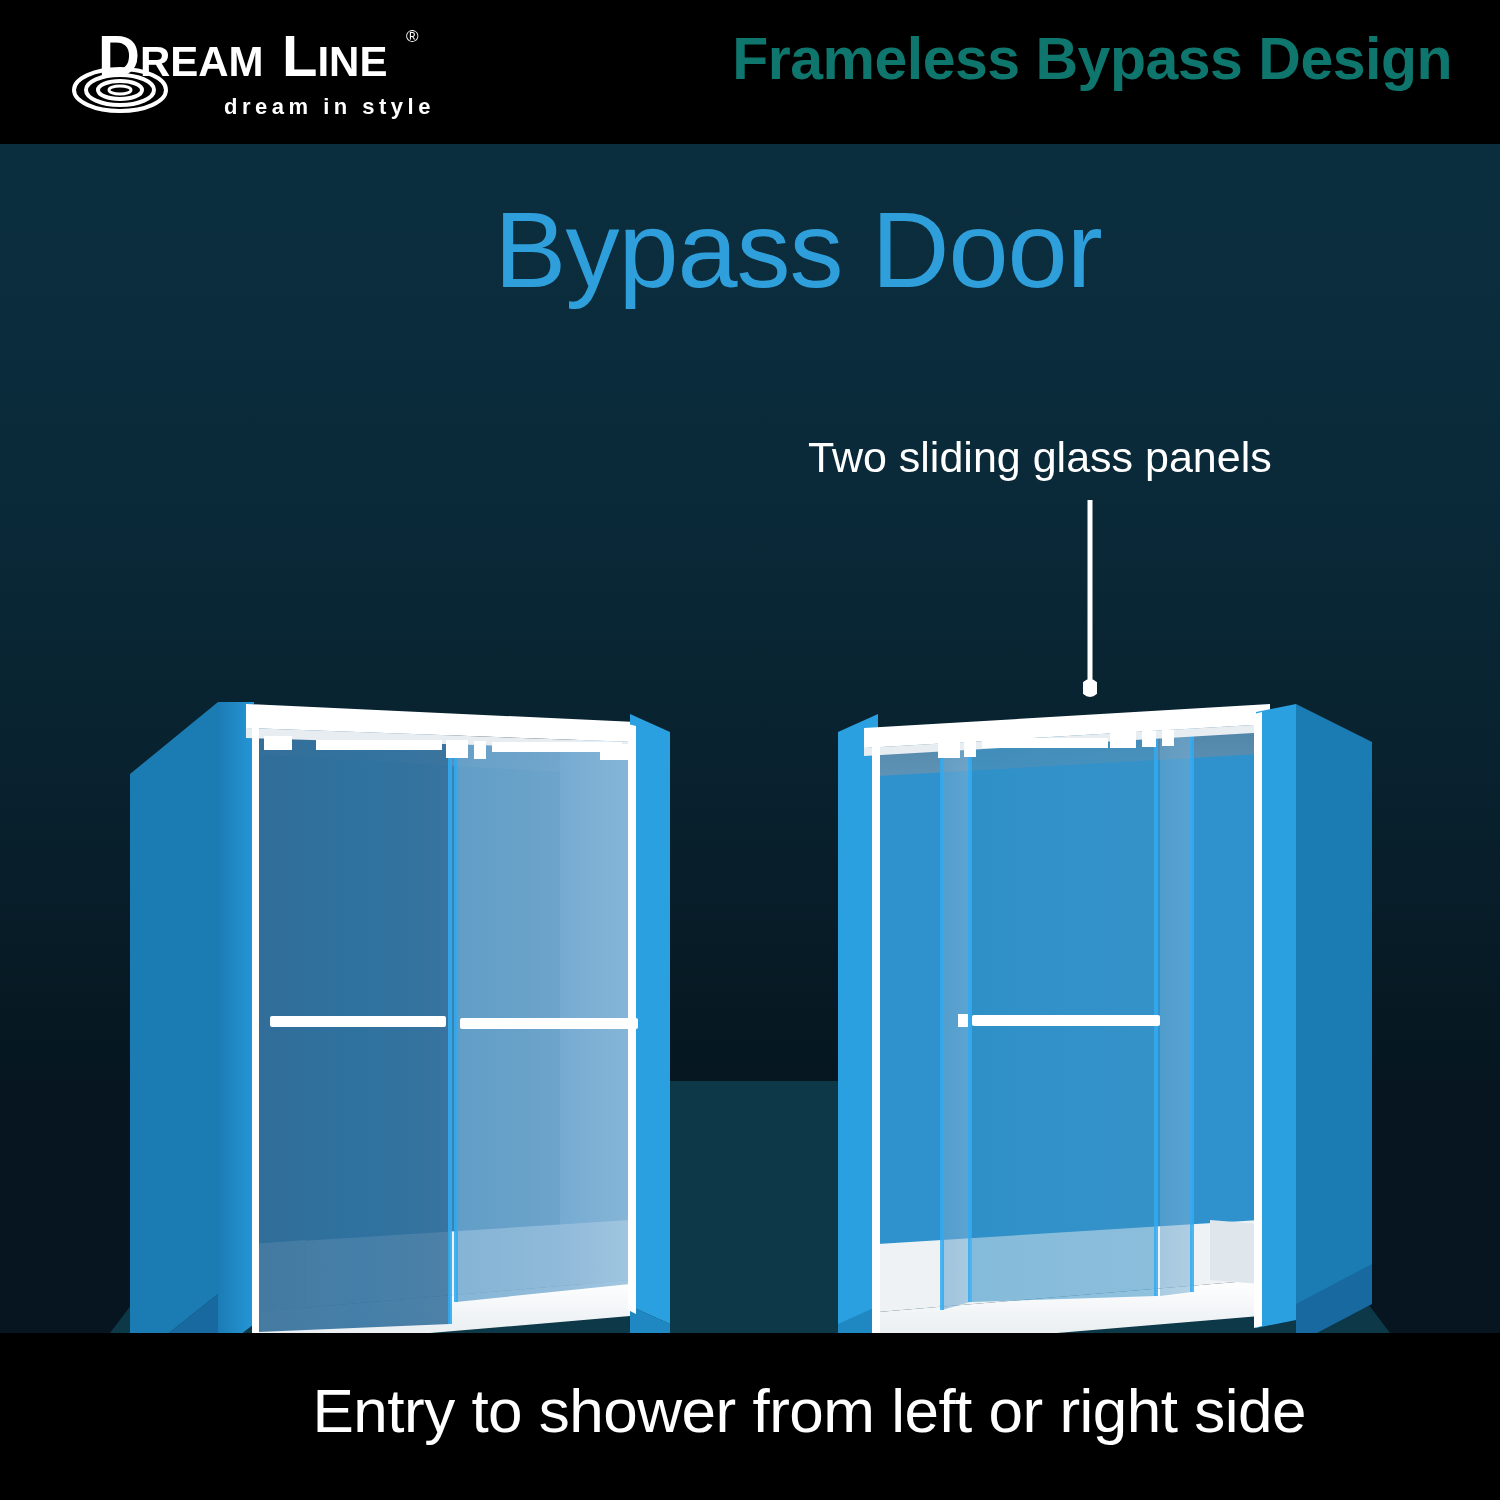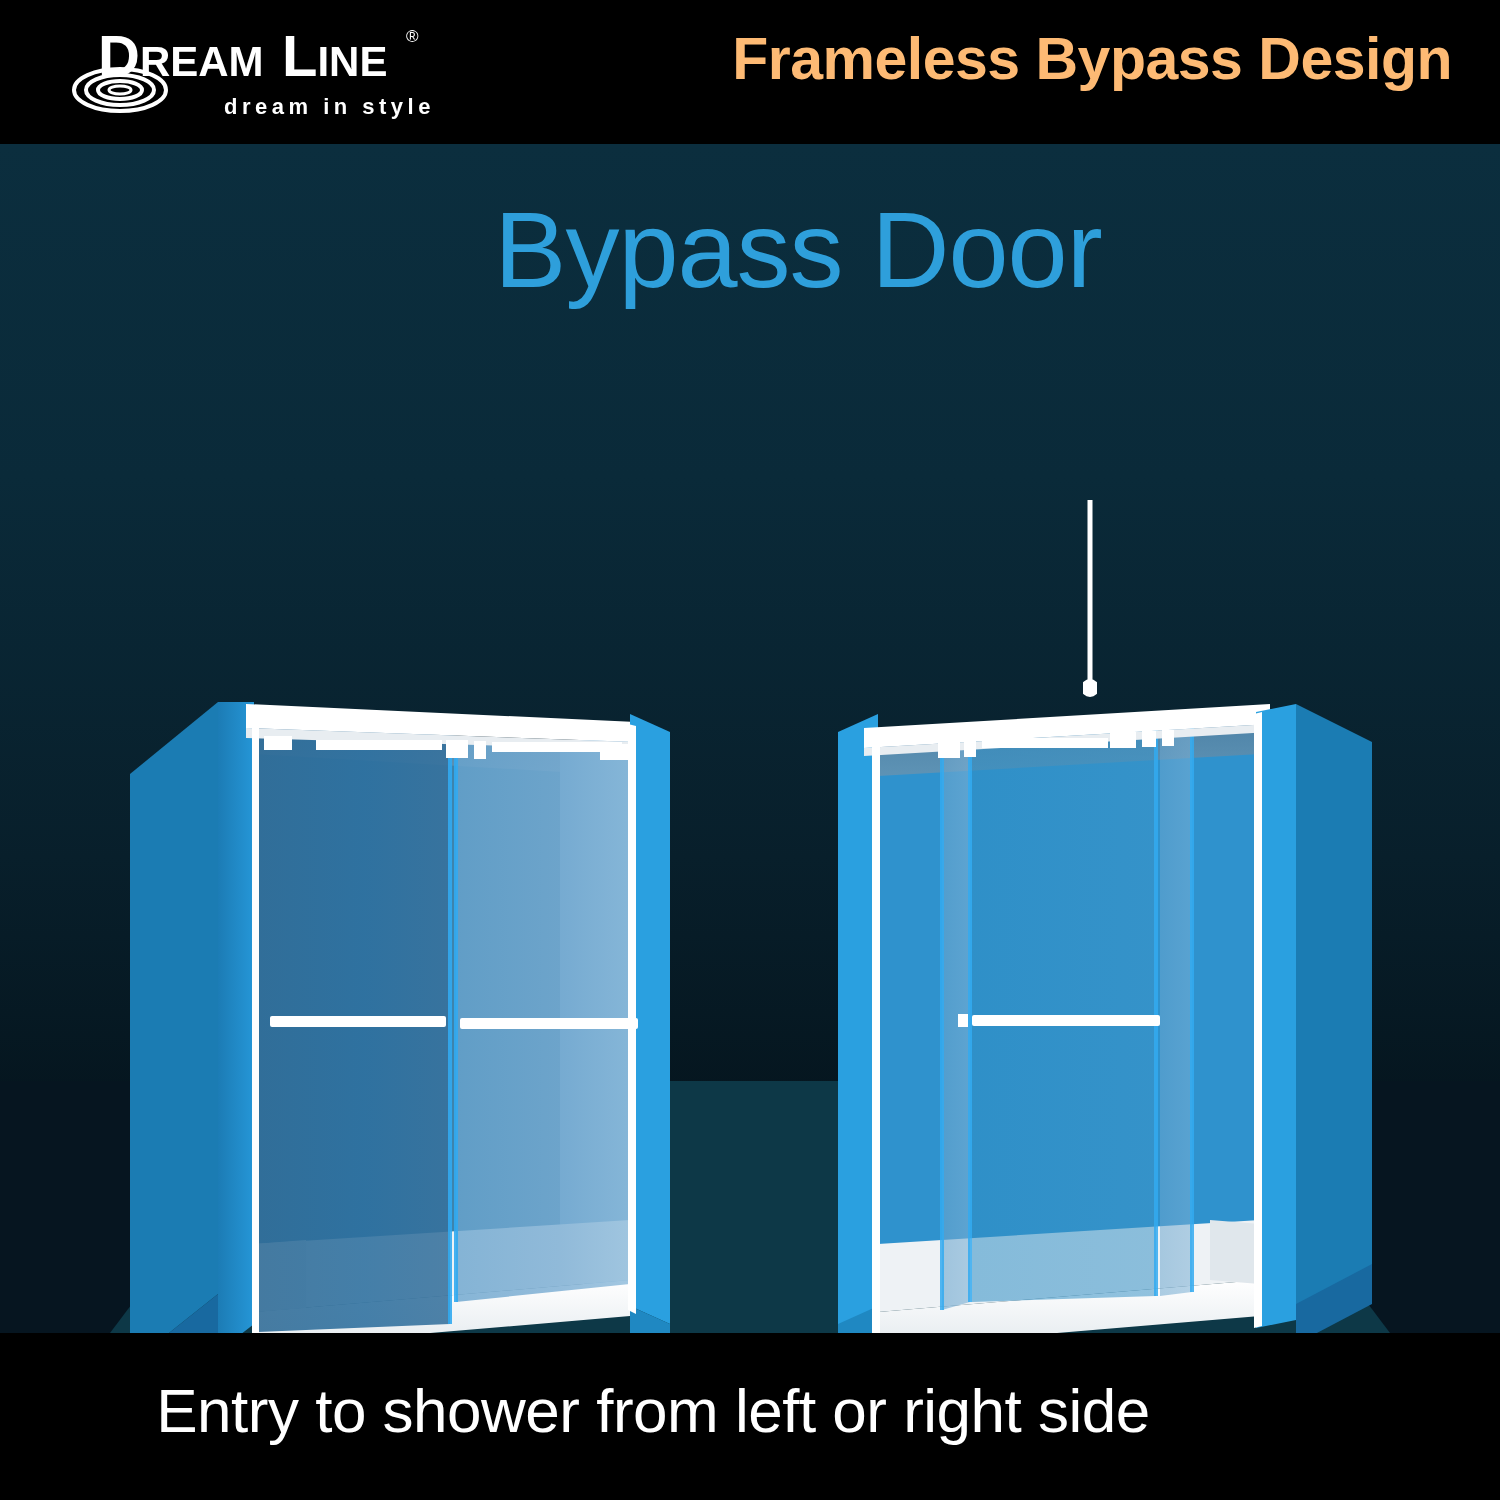--- a/index.html
+++ b/index.html
@@ -38,21 +38,21 @@
     left: 58px; top: 14px;
     width: 420px; height: 118px;
     z-index: 45;
   }
   .brand svg { display:block; }
 
   .header-tagline {
     position: absolute;
     right: 48px; top: 26px;
     z-index: 45;
-    color: #fdba74;
+    color: #0f766e;
     font-size: 59px;
     font-weight: bold;
     letter-spacing: -0.5px;
     line-height: 1.12;
     white-space: nowrap;
     font-family: "Liberation Sans", sans-serif;
     margin-left: 40px;
   }
 
   
@@ -103,21 +103,21 @@
     left: 1083px; top: 500px;
     width: 14px; height: 200px;
     z-index: 32;
   }
 
   
   .caption {
     position: absolute;
     left: 0; top: 1380px;
     width: 1306px;
-    text-align: center;
+    text-align: right;
     z-index: 45;
     color: #ffffff;
     font-size: 62px;
     font-weight: normal;
     letter-spacing: -0.5px;
     line-height: 1;
     font-family: "Liberation Sans", sans-serif;
   }
 
   
@@ -328,20 +328,21 @@
       <text x="224" y="62" font-family="'Liberation Sans', sans-serif" font-size="58" font-weight="bold" fill="#ffffff">L<tspan font-size="42">INE</tspan></text>
       <text x="348" y="28" font-family="'Liberation Sans', sans-serif" font-size="17" fill="#ffffff">®</text>
       <text x="166" y="100" font-family="'Liberation Sans', sans-serif" font-size="22" font-weight="bold" letter-spacing="4.5" fill="#ffffff">dream in style</text>
     </svg>
   </div>
 
   <div class="header-tagline">Frameless Bypass Design</div>
 
   <div class="main-title">Bypass Door</div>
 
+  <div class="callout-text">Two sliding glass panels</div>
 
   <div class="callout-line">
     <svg width="14" height="200" viewBox="0 0 14 200">
       <line x1="7" y1="0" x2="7" y2="182" stroke="#ffffff" stroke-width="5"></line>
       <circle cx="7" cy="188" r="9" fill="#ffffff"></circle>
     </svg>
   </div>
 
   <div class="bar-bottom"></div>
 

